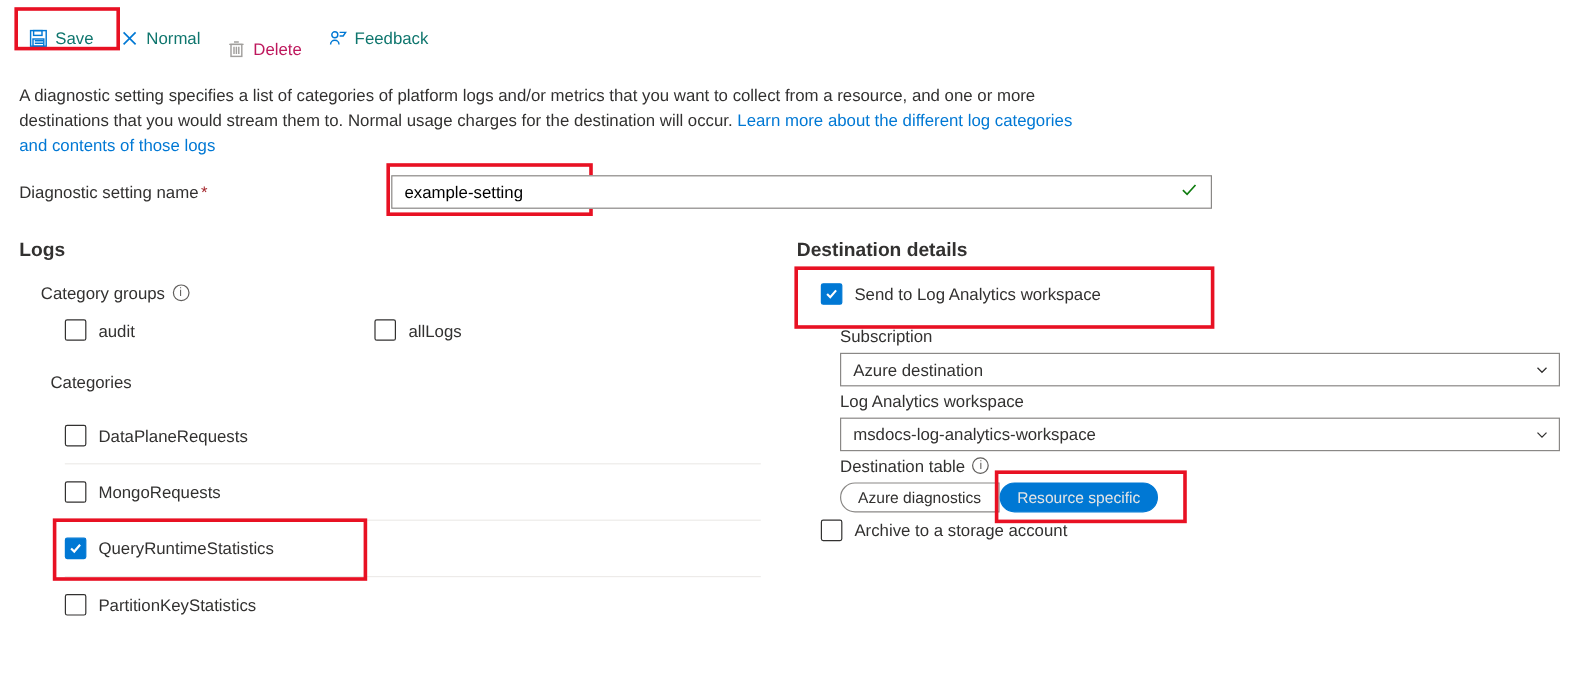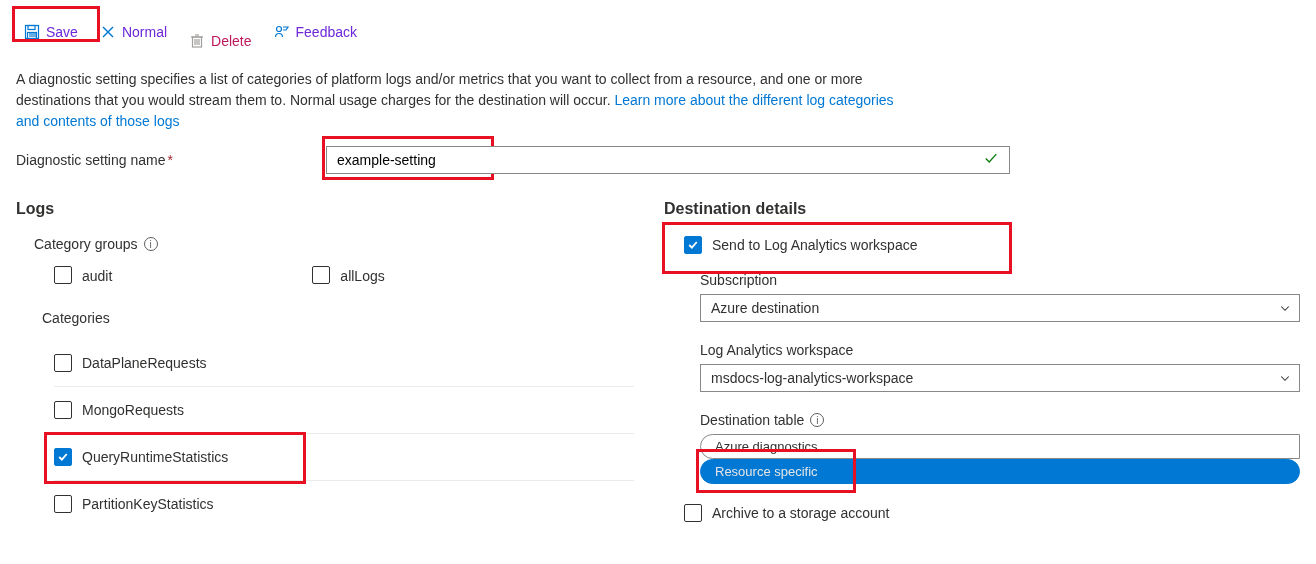--- a/index.html
+++ b/index.html
@@ -1,18 +1,18 @@
 <!DOCTYPE html>
 <html><head>
 <meta charset="utf-8">
 <style>
 * { box-sizing: border-box; margin: 0; padding: 0; }
 body { font-family: "Segoe UI", -apple-system, sans-serif; font-size: 14px; color: #323130; background: #fff; width: 1316px; padding: 0; }
 .toolbar { display: flex; align-items: center; gap: 6px; padding: 10px 16px 10px 16px; }
-.tbtn { display: flex; align-items: center; gap: 6px; padding: 4px 8px; cursor: pointer; color: #6d28d9; }
+.tbtn { display: flex; align-items: center; gap: 6px; padding: 4px 8px; cursor: pointer; color: #0f766e; }
 .tbtn.disabled { color: #be185d; cursor: default; margin-top: 19px; }
 .tbtn svg { width: 16px; height: 16px; }
 .content { padding: 6px 16px 20px 16px; }
 .desc { color: #323130; line-height: 1.5; margin-bottom: 14px; max-width: 880px; }
 .link { color: #0078d4; cursor: pointer; }
 .field-row { display: flex; align-items: center; margin-bottom: 26px; }
 .field-label { width: 310px; color: #323130; }
 .req { color: #a4262c; margin-left: 2px; }
 .text-input { width: 684px; height: 28px; border: 1px solid #8a8886; padding: 0 30px 0 10px; font-size: 14px; position: relative; }
 .input-wrap { position: relative; }
@@ -23,25 +23,25 @@
 h3 { font-size: 16px; font-weight: 600; margin-bottom: 18px; }
 .subhead { font-size: 14px; font-weight: 400; margin: 0 0 14px 18px; display: flex; align-items: center; gap: 6px; }
 .catlabel { margin: 10px 0 14px 26px; }
 .checkbox-row { display: flex; align-items: center; gap: 10px; margin: 0 0 0 38px; padding: 14px 0; }
 .checkbox-grid { display: flex; gap: 200px; margin-left: 38px; }
 .cb { width: 18px; height: 18px; border: 1px solid #323130; border-radius: 2px; display: flex; align-items: center; justify-content: center; cursor: pointer; flex-shrink: 0; }
 .cb.checked { background: #0078d4; border-color: #0078d4; }
 .cb.checked svg { width: 12px; height: 12px; }
 .divider { border-top: 1px solid #edebe9; margin: 0 0 0 38px; }
 .dest-row { display: flex; align-items: center; gap: 10px; margin-bottom: 18px; padding-left: 20px; }
-.dest-sub { margin-left: 36px; margin-bottom: 20px; }
+.dest-sub { margin-left: 36px; margin-bottom: 4px; }
 .dest-sub-label { margin-bottom: 6px; display: flex; align-items: center; gap: 6px; }
 .select { width: 600px; height: 28px; border: 1px solid #8a8886; padding: 0 30px 0 10px; display: flex; align-items: center; position: relative; cursor: pointer; }
 .select .chev { position: absolute; right: 8px; top: 50%; transform: translateY(-50%); }
-.pill-group { display: flex; gap: 0; flex-direction: column; }
+.pill-group { display: flex; gap: 0; }
 .pill { border: 1px solid #8a8886; border-radius: 14px; padding: 4px 14px; cursor: pointer; font-size: 13px; }
 .pill.selected { background: #0078d4; color: #e5e5e5; border-color: #0078d4; }
 .info-icon { width: 14px; height: 14px; border: 1px solid #605e5c; border-radius: 50%; display: inline-flex; align-items: center; justify-content: center; font-size: 10px; color: #605e5c; }
 .hr1 { position: absolute; border: 3px solid #e81123; pointer-events: none; }
 </style>
 </head>
 <body>
 
 <div class="toolbar">
   <div class="hr1" style="left:12px; top:6px; width:88px; height:36px;"></div>

